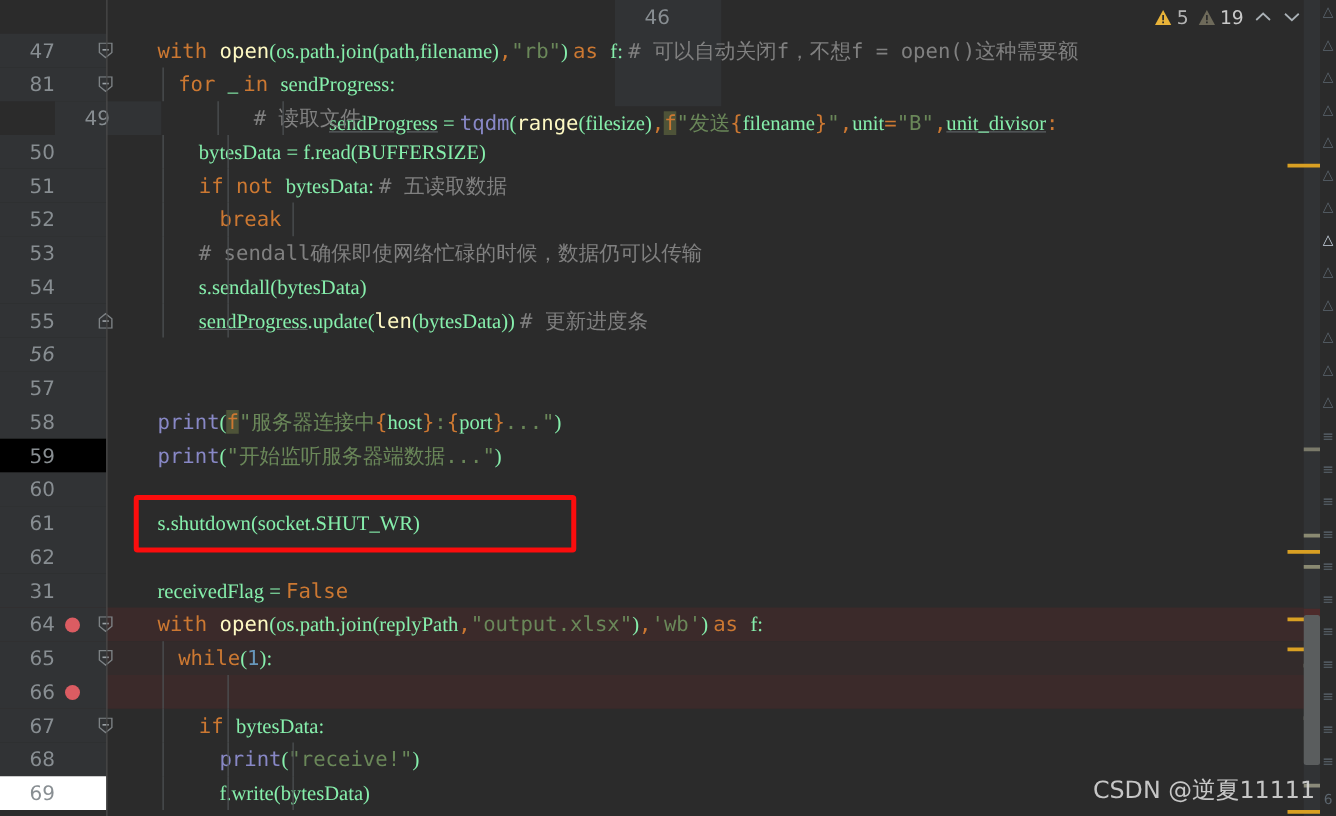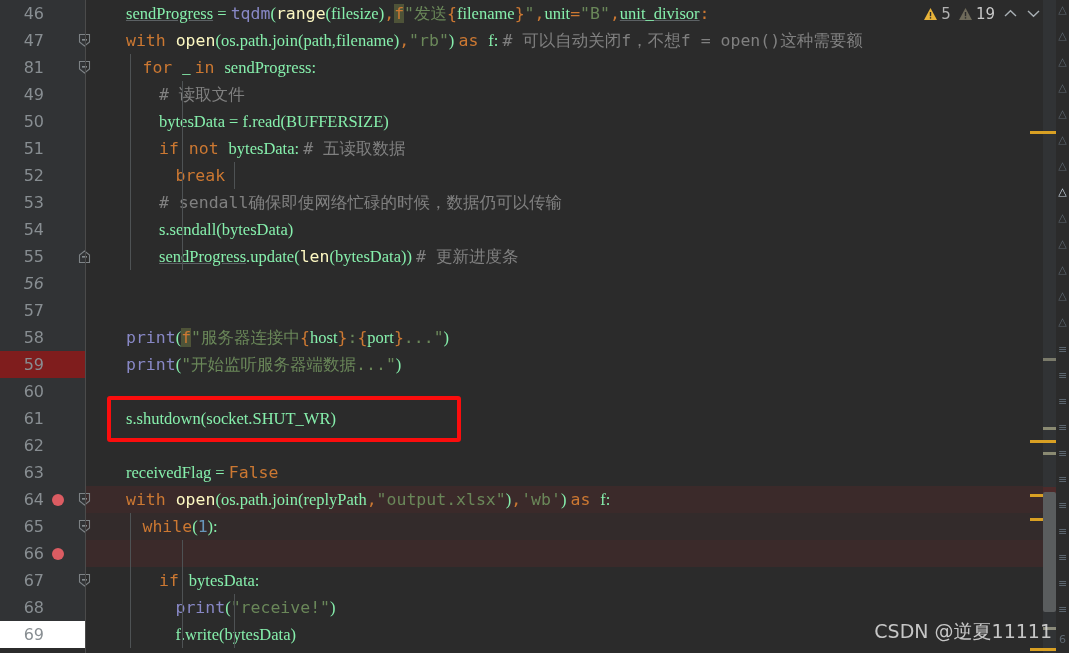--- a/index.html
+++ b/index.html
@@ -199,21 +199,21 @@
     white-space: nowrap;
     opacity: .92;
   }
 </style>
 </head>
 <body>
 
 <div id="editor">
 
   <div id="rows">
-      <div class="row" style="top: 0px;">
+      <div class="row" style="top: 0px; flex-direction: column;">
         <div class="gutter" style="background: rgb(49, 51, 53);">
           <span class="lineno">46</span>
         </div>
         <div class="code"><span class="def">        </span><span class="def ul">sendProgress</span><span class="def"> = </span><span class="fn">tqdm</span><span class="def">(</span><span class="bi">range</span><span class="def">(filesize)</span><span class="kw">,</span><span class="fpfx">f</span><span class="str">"发送</span><span class="brc">{</span><span class="def">filename</span><span class="brc">}</span><span class="str">"</span><span class="kw">,</span><span class="def">unit</span><span class="kw">=</span><span class="str">"B"</span><span class="kw">,</span><span class="def ul">unit_divisor</span><span class="kw">:</span></div>
       </div>
       <div class="row" style="top: 27px;">
         <div class="gutter" style="background: rgb(49, 51, 53);">
           <span class="lineno">47</span>
           <span class="fold">
             <svg width="13" height="13" viewBox="0 0 13 13">
@@ -229,21 +229,21 @@
           <span class="lineno">81</span>
           <span class="fold">
             <svg width="13" height="13" viewBox="0 0 13 13">
               <path d="M1.5 0.5 H11.5 V8 L6.5 12 L1.5 8 Z" fill="none" stroke="#7d8285" stroke-width="1.1"></path>
               <rect x="4" y="5.2" width="5" height="1.3" fill="#9aa0a4"></rect>
             </svg>
           </span>
         </div>
         <div class="code"><span class="guide" style="left: 45px;"></span><span class="def">            </span><span class="kw">for </span><span class="def">_ </span><span class="kw">in </span><span class="def">sendProgress:</span></div>
       </div>
-      <div class="row" style="top: 81px;">
+      <div class="row" style="top: 81px; padding-left: 44px;">
         <div class="gutter" style="background: rgb(49, 51, 53);">
           <span class="lineno">49</span>
         </div>
         <div class="code"><span class="guide" style="left: 45px;"></span><span class="guide" style="left: 97px;"></span><span class="def">                </span><span class="cmt"># 读取文件</span></div>
       </div>
       <div class="row" style="top: 108px;">
         <div class="gutter" style="background: rgb(49, 51, 53);">
           <span class="lineno">50</span>
         </div>
         <div class="code"><span class="guide" style="left: 45px;"></span><span class="guide" style="left: 97px;"></span><span class="def">                </span><span class="def">bytesData</span><span class="def"> = f.read(BUFFERSIZE)</span></div>
@@ -296,21 +296,21 @@
         </div>
         <div class="code"></div>
       </div>
       <div class="row" style="top: 324px;">
         <div class="gutter" style="background: rgb(49, 51, 53);">
           <span class="lineno">58</span>
         </div>
         <div class="code"><span class="def">        </span><span class="fn">print</span><span class="def">(</span><span class="fpfx">f</span><span class="str">"服务器连接中</span><span class="brc">{</span><span class="def">host</span><span class="brc">}</span><span class="str">:</span><span class="brc">{</span><span class="def">port</span><span class="brc">}</span><span class="str">..."</span><span class="def">)</span></div>
       </div>
       <div class="row" style="top: 351px;">
-        <div class="gutter" style="background: #7f1d1d;">
+        <div class="gutter" style="background: #000000;">
           <span class="lineno">59</span>
         </div>
         <div class="code"><span class="def">        </span><span class="fn">print</span><span class="def">(</span><span class="str">"开始监听服务器端数据..."</span><span class="def">)</span></div>
       </div>
       <div class="row" style="top: 378px;">
         <div class="gutter" style="background: rgb(49, 51, 53);">
           <span class="lineno">60</span>
         </div>
         <div class="code"></div>
       </div>
@@ -321,21 +321,21 @@
         <div class="code"><span class="def">        </span><span class="def">s.shutdown(socket.SHUT_WR)</span></div>
       </div>
       <div class="row" style="top: 432px;">
         <div class="gutter" style="background: rgb(49, 51, 53);">
           <span class="lineno">62</span>
         </div>
         <div class="code"></div>
       </div>
       <div class="row" style="top: 459px;">
         <div class="gutter" style="background: rgb(49, 51, 53);">
-          <span class="lineno">63</span>
+          <span class="lineno">31</span>
         </div>
         <div class="code"><span class="def">        </span><span class="def">receivedFlag</span><span class="def"> = </span><span class="kw">False</span></div>
       </div>
       <div class="row hl" style="top: 486px;">
         <div class="gutter" style="background: rgb(49, 51, 53);">
           <span class="lineno">64</span>
           <span class="bpt"></span>
           <span class="fold">
             <svg width="13" height="13" viewBox="0 0 13 13">
               <path d="M1.5 0.5 H11.5 V8 L6.5 12 L1.5 8 Z" fill="none" stroke="#7d8285" stroke-width="1.1"></path>

